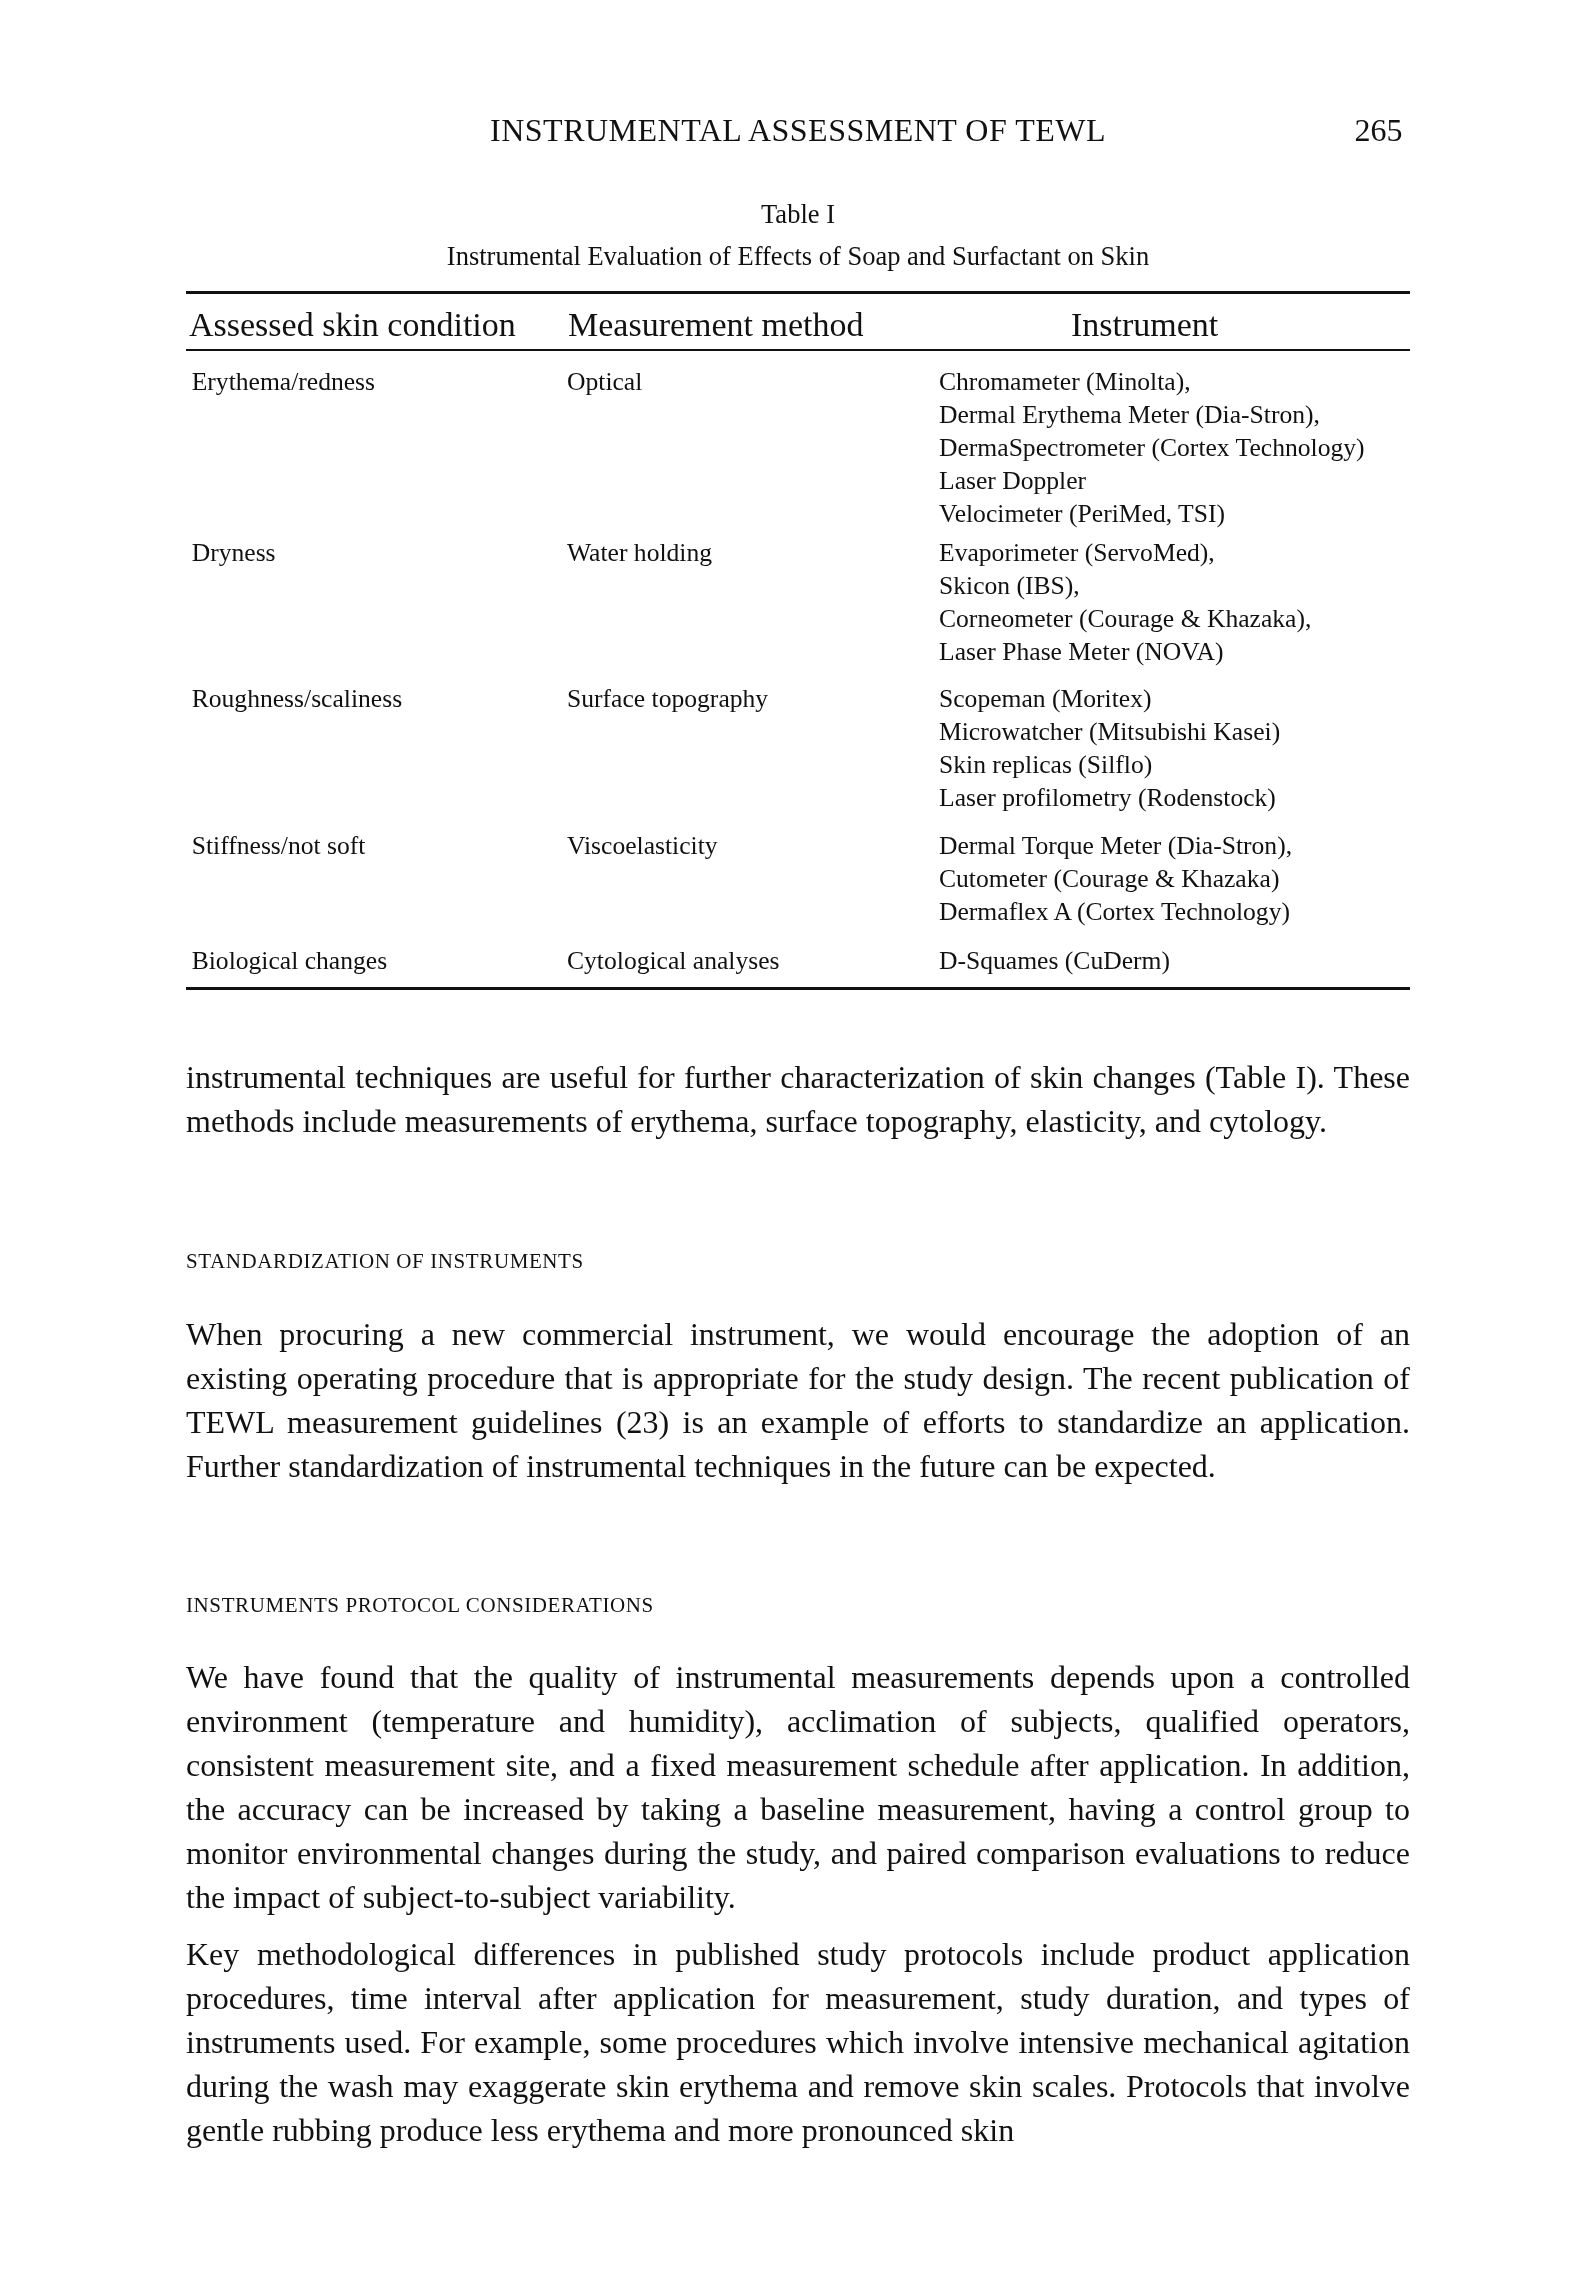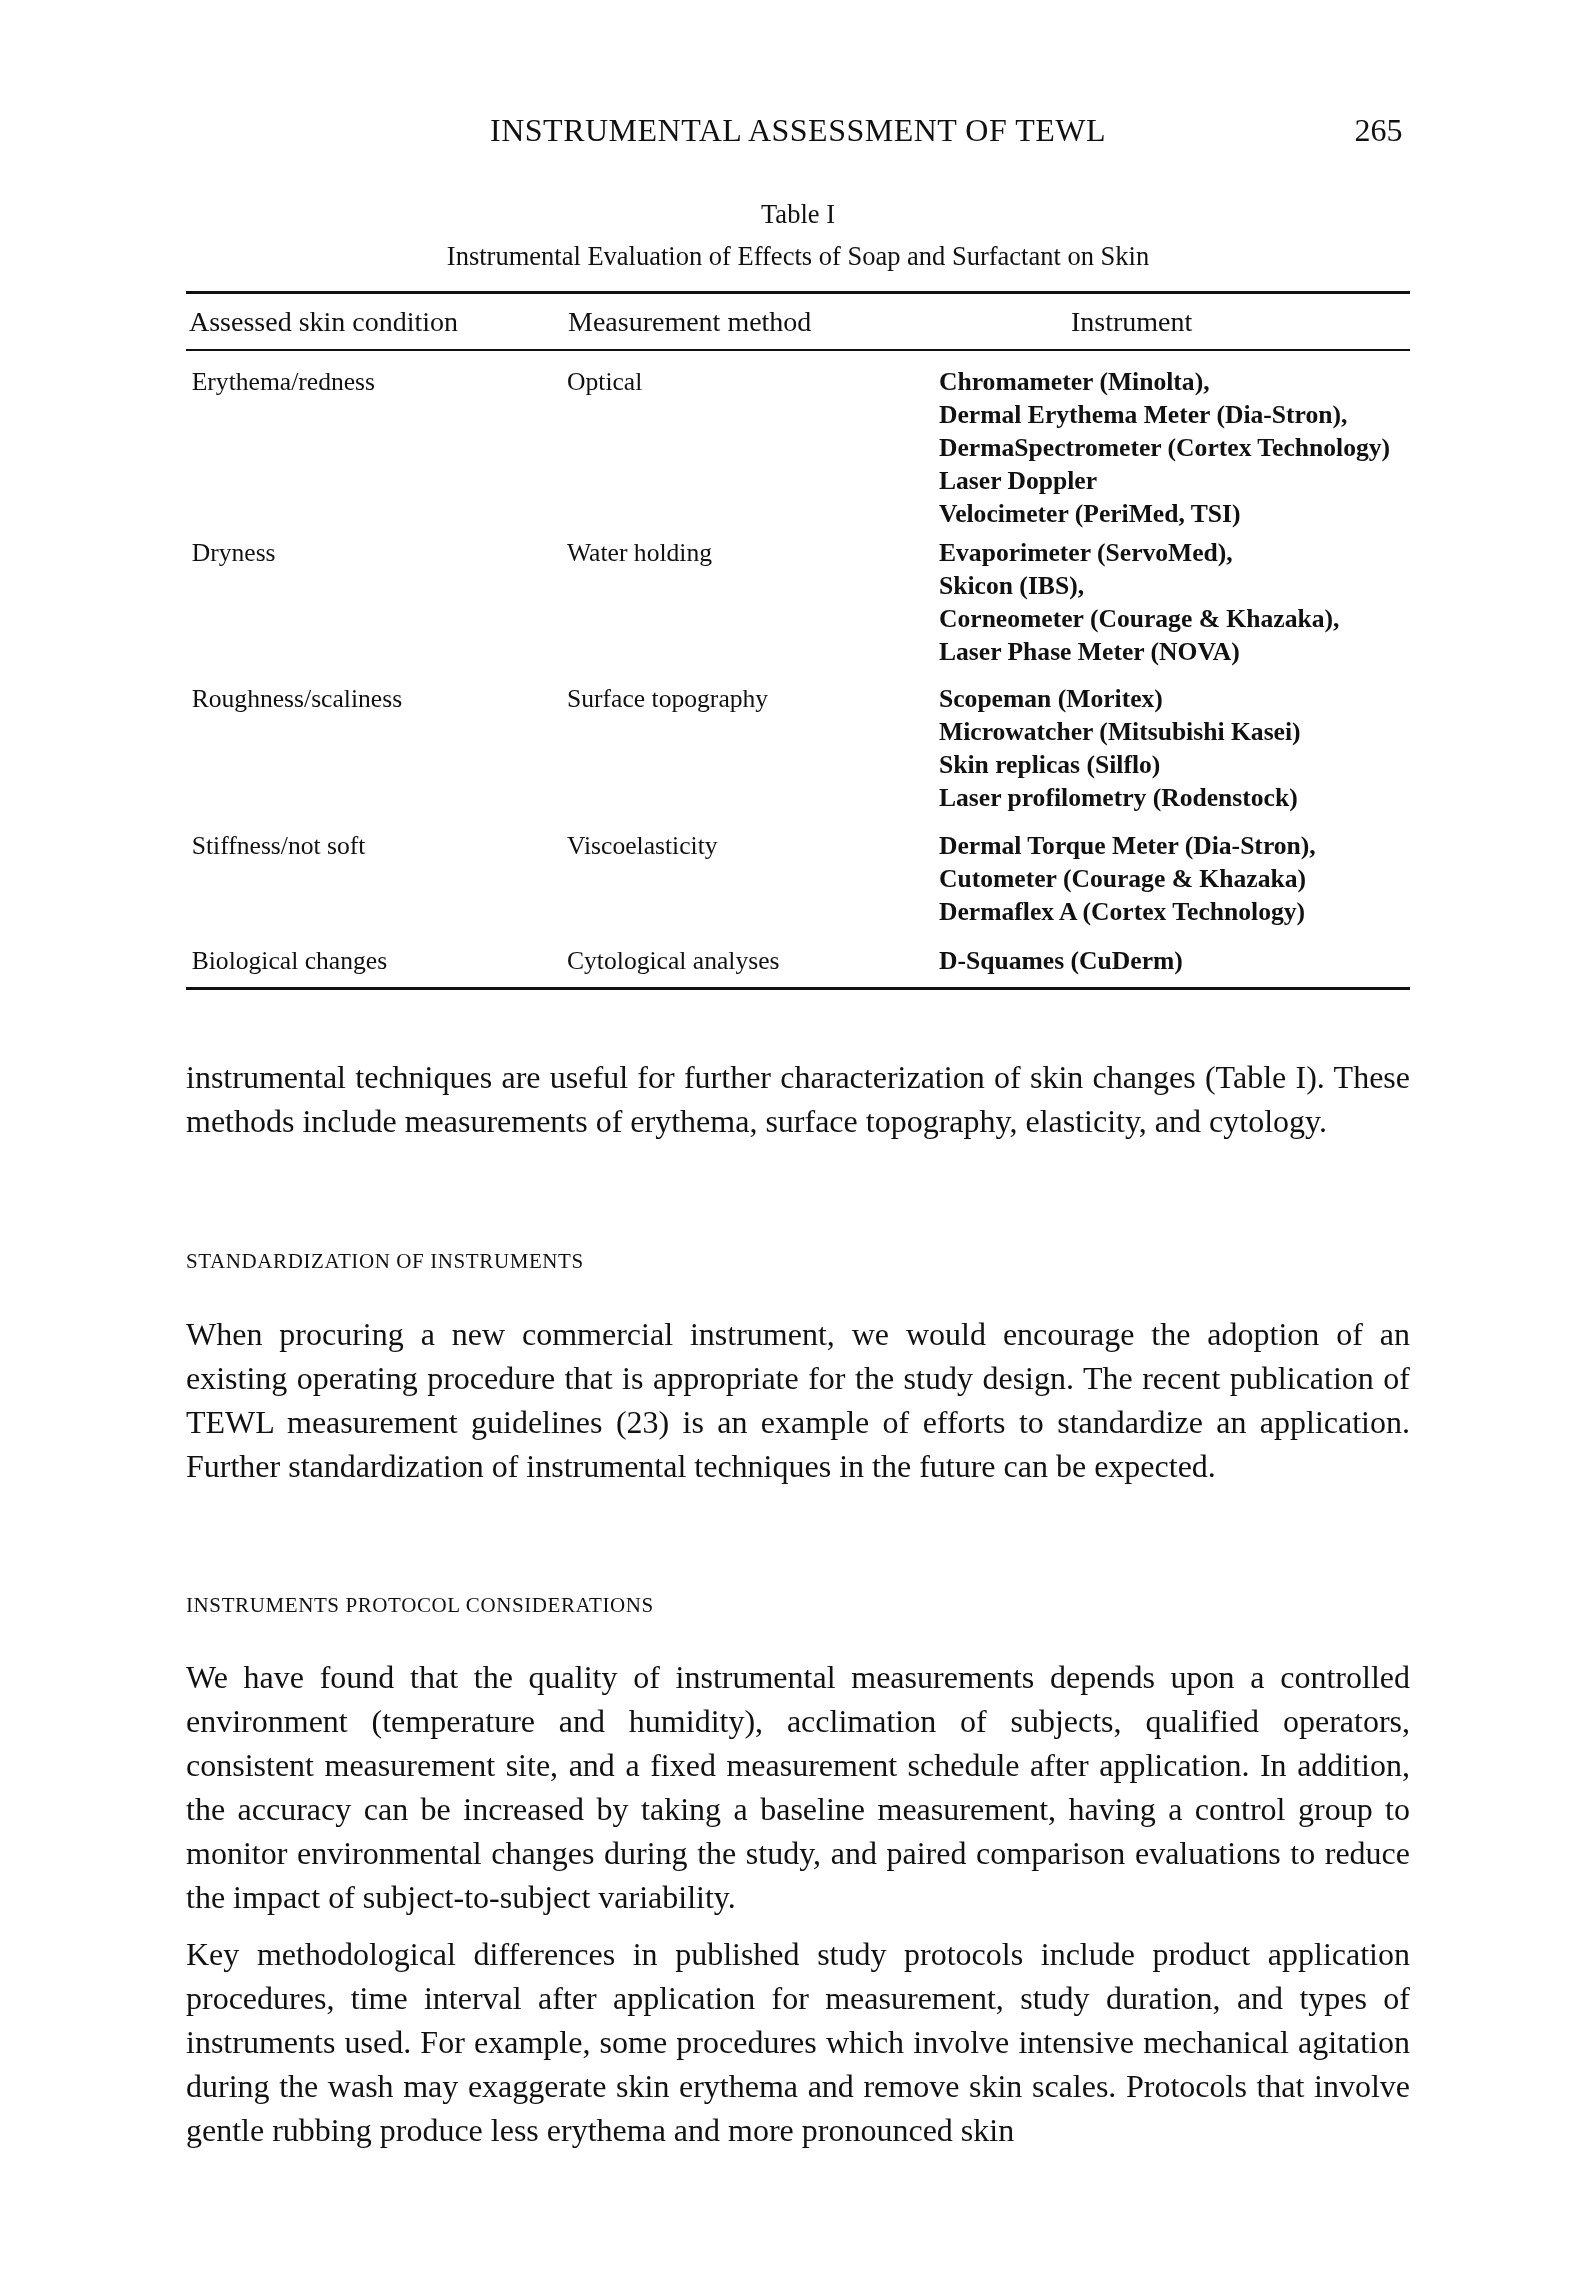--- a/index.html
+++ b/index.html
@@ -13,27 +13,27 @@
     #page-number { position: absolute; right: 7.6px; top: 0; font-size: 32px; text-align: right; }
 
     #table-label { left: 186px; top: 199px; width: 1224px; text-align: center; font-size: 26.5px; }
     #table-caption { left: 186px; top: 241px; width: 1224px; text-align: center; font-size: 26.5px; }
 
     .rule { position: absolute; left: 186px; width: 1224px; background: #111; }
     #rule-top { top: 291px; height: 2.8px; }
     #rule-head { top: 349px; height: 1.9px; }
     #rule-bottom { top: 987px; height: 2.8px; }
 
-    .th { position: absolute; top: 306px; font-size: 28px; }
+    .th { position: absolute; top: 306px; font-size: 34px; }
     #th-condition { left: 189px; }
 
     .row { position: absolute; left: 186px; width: 1224px; font-size: 25.6px; line-height: 33px; }
     .c1 { position: absolute; left: 5.7px; top: 0; }
     .c2 { position: absolute; left: 381px; top: 0; }
-    .c3 { position: absolute; left: 753px; top: 0; font-weight: bold; }
+    .c3 { position: absolute; left: 753px; top: 0; }
     .c3 div { white-space: nowrap; }
 
     .para {
       position: absolute; left: 186px; width: 1224px; font-size: 32px; line-height: 44px;
       text-align: justify; hyphens: none;
     }
     .heading { position: absolute; left: 186px; font-size: 21px; letter-spacing: 0.6px; }
   </style>
 </head>
 <body>

